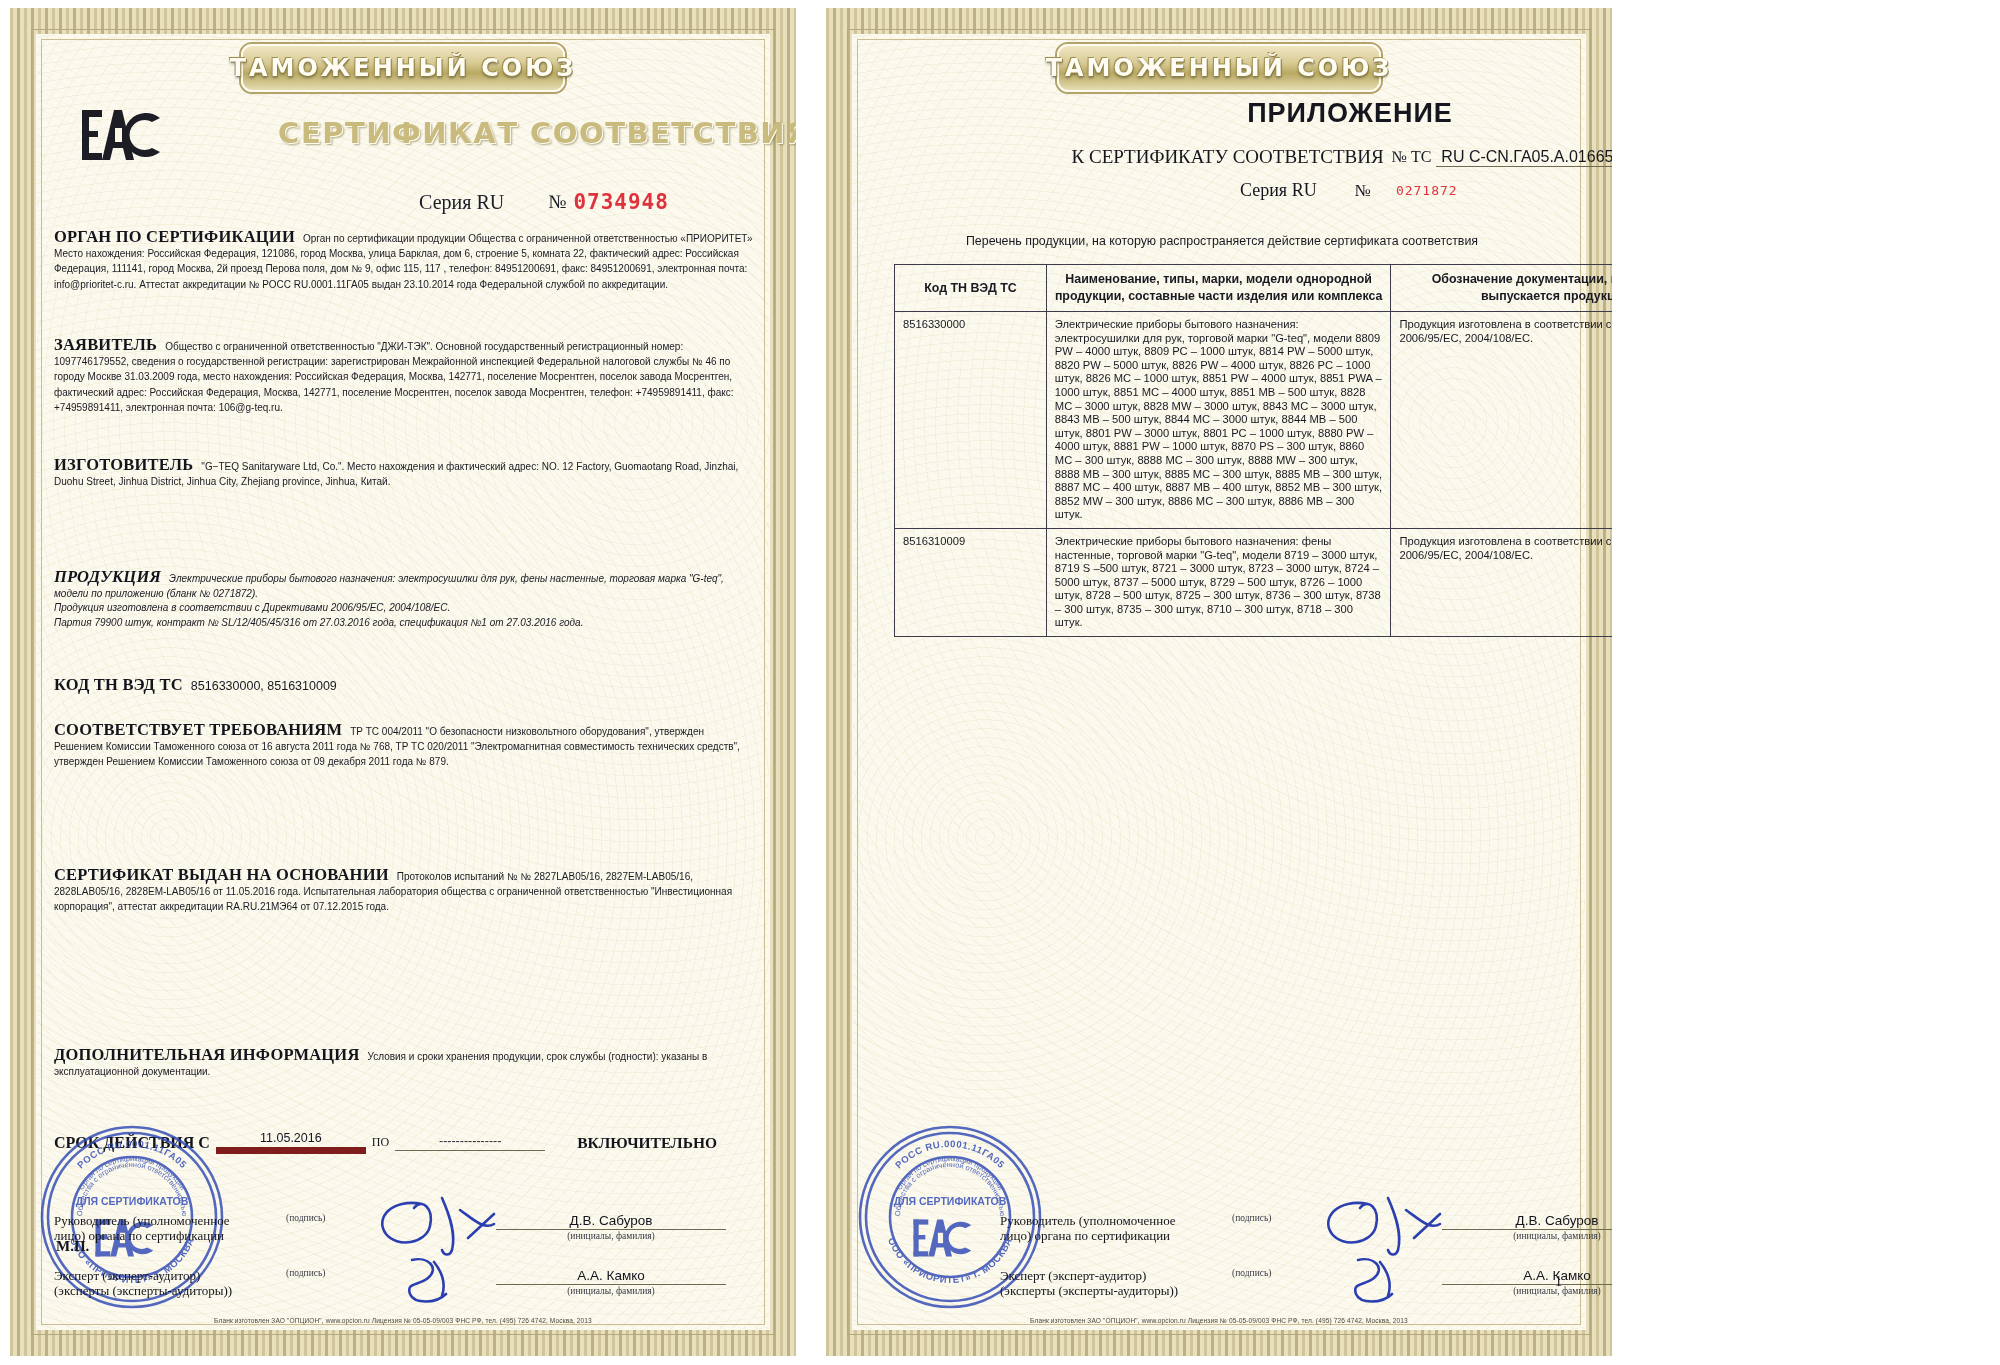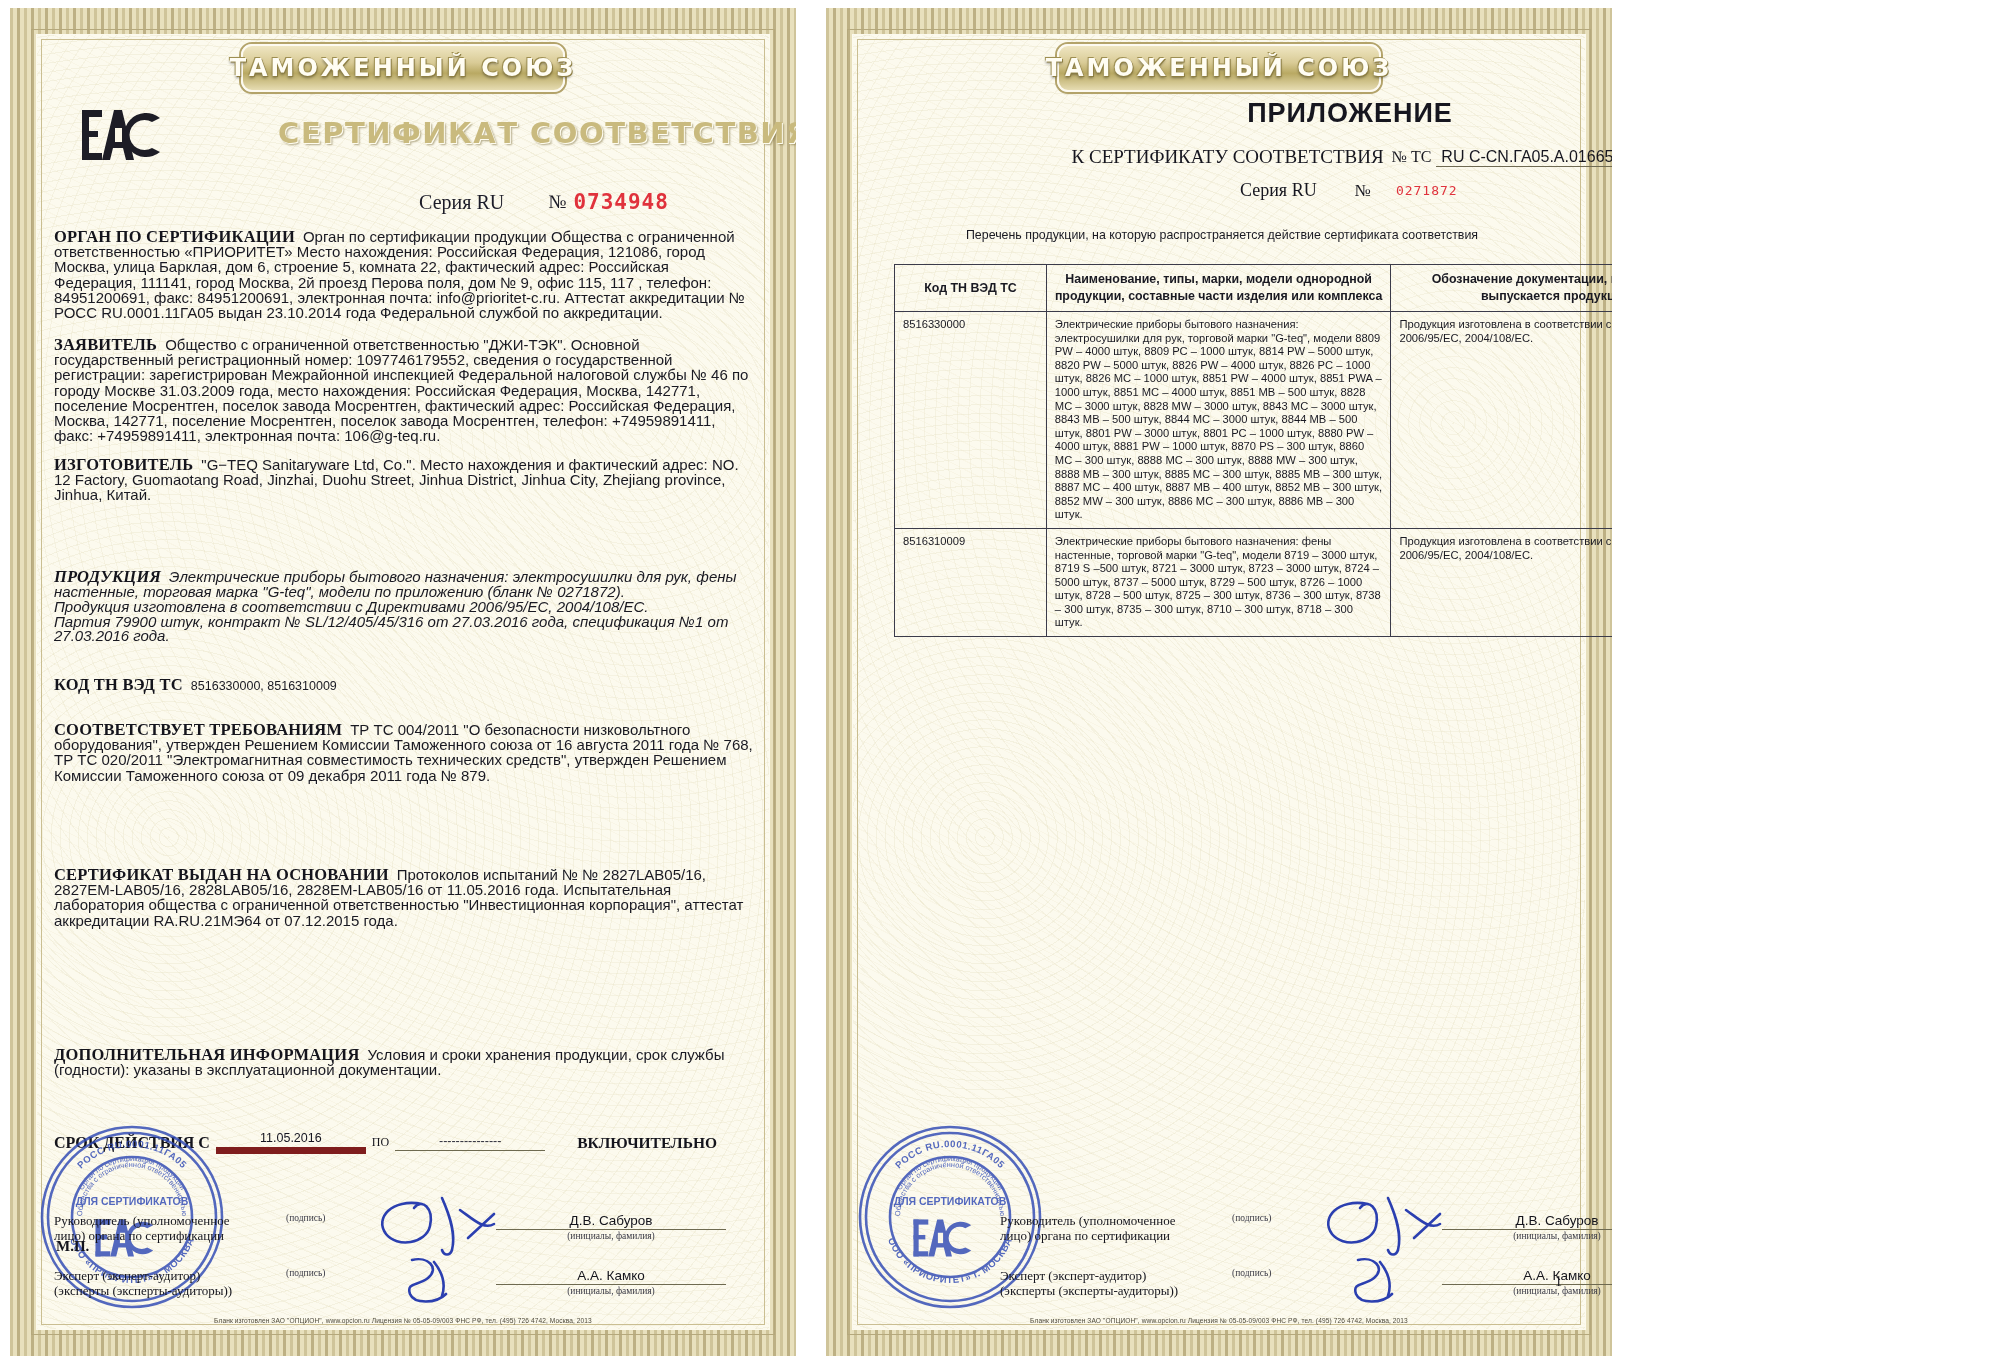--- a/index.html
+++ b/index.html
@@ -57,21 +57,21 @@
   .series-line{position:absolute;left:150px;top:152px;width:700px;text-align:center;font-size:0;}
   .series-lbl{font-family:"Liberation Serif",serif;font-size:20px;color:#1c1c28;vertical-align:middle;}
   .series-no{font-family:"Liberation Serif",serif;font-size:19px;color:#1c1c28;vertical-align:middle;margin-left:44px;}
   .series-val{font-family:"DejaVu Sans Mono",monospace;font-size:21px;font-weight:bold;color:#e0323c;
      letter-spacing:1px;vertical-align:middle;margin-left:7px;}
 
   
   .sect{position:absolute;left:10px;right:8px;font-size:11.4px;line-height:14.2px;color:#191922;text-align:left;}
   .sect .hd{font-family:"Liberation Serif",serif;font-weight:bold;font-size:16.5px;color:#14141c;
      letter-spacing:.2px;margin-right:8px;}
-  .sect .bd{font-family:"Liberation Sans",sans-serif;font-size:15px;}
+  .sect .bd{font-family:"Liberation Sans",sans-serif;font-size:10px;}
   .sect p{margin:0;}
 
   
   .valid-row{position:absolute;left:10px;right:8px;top:1093px;font-size:0;white-space:nowrap;}
   .valid-lbl{font-family:"Liberation Serif",serif;font-weight:bold;font-size:16px;color:#14141c;vertical-align:middle;}
   .valid-date{display:inline-block;min-width:150px;text-align:center;font-family:"Liberation Sans",sans-serif;
      font-size:12.5px;color:#141420;border-bottom:7px solid #7f1d1d;vertical-align:middle;margin:0 6px;padding-bottom:2px;}
   .valid-po{font-family:"Liberation Serif",serif;font-size:12px;color:#14141c;vertical-align:middle;}
   .valid-dash{display:inline-block;min-width:150px;text-align:center;font-family:"Liberation Sans",sans-serif;
      font-size:12.5px;color:#2b2b38;border-bottom:1px solid #6e6a50;vertical-align:middle;margin:0 6px;padding-bottom:2px;}
@@ -108,21 +108,21 @@
   .annex-sub{position:absolute;left:70px;top:108px;width:830px;text-align:center;font-size:0;}
   .annex-sub .t{font-family:"Liberation Serif",serif;font-size:19px;color:#16161f;vertical-align:middle;}
   .annex-sub .n{font-family:"Liberation Serif",serif;font-size:16px;color:#16161f;vertical-align:middle;margin-left:8px;}
   .annex-sub .v{font-family:"Liberation Sans",sans-serif;font-size:16px;color:#16161f;vertical-align:middle;
      border-bottom:1px solid #6f6a52;padding:0 5px 1px 5px;margin-left:5px;}
   .annex-series{position:absolute;left:380px;top:142px;width:520px;text-align:left;font-size:0;}
   .annex-series .sl{font-family:"Liberation Serif",serif;font-size:18px;color:#16161f;vertical-align:middle;}
   .annex-series .sn{font-family:"Liberation Serif",serif;font-size:17px;color:#16161f;vertical-align:middle;margin-left:38px;}
   .annex-series .sv{font-family:"DejaVu Sans Mono",monospace;font-size:13px;font-weight:normal;color:#e0323c;
      letter-spacing:1px;vertical-align:middle;margin-left:25px;}
-  .annex-lead{position:absolute;left:20px;right:14px;top:190px;text-align:center;
+  .annex-lead{position:absolute;left:20px;right:14px;top:196px;text-align:center;
      font-family:"Liberation Sans",sans-serif;font-size:12.4px;color:#191922;}
 
   table.annex{position:absolute;left:34px;top:226px;width:826px;border-collapse:collapse;
      font-family:"Liberation Sans",sans-serif;color:#191922;background:transparent;}
   table.annex th,table.annex td{border:1px solid #3b3b4a;vertical-align:top;padding:6px 8px;}
   table.annex th{font-size:12.4px;font-weight:bold;text-align:center;vertical-align:middle;line-height:17px;}
   table.annex td{font-size:11.2px;line-height:13.6px;}
   td.code{text-align:left;vertical-align:middle;font-size:11.4px;white-space:nowrap;}
   .col-a{width:152px;} .col-b{width:345px;} .col-c{width:329px;}
 

